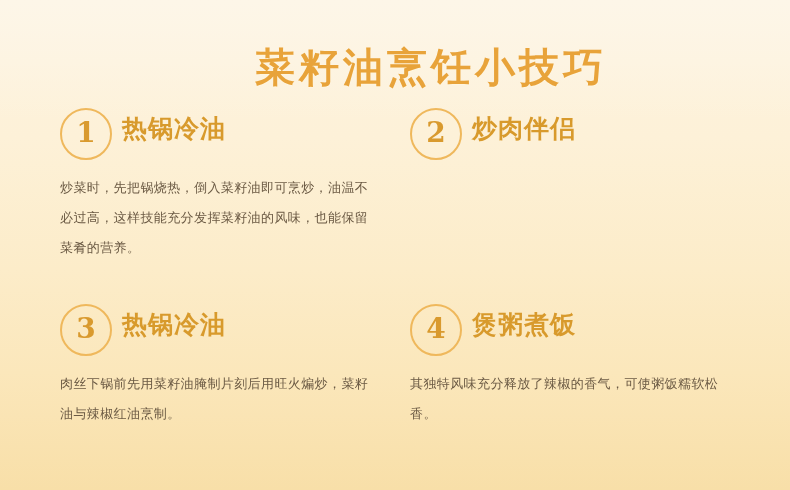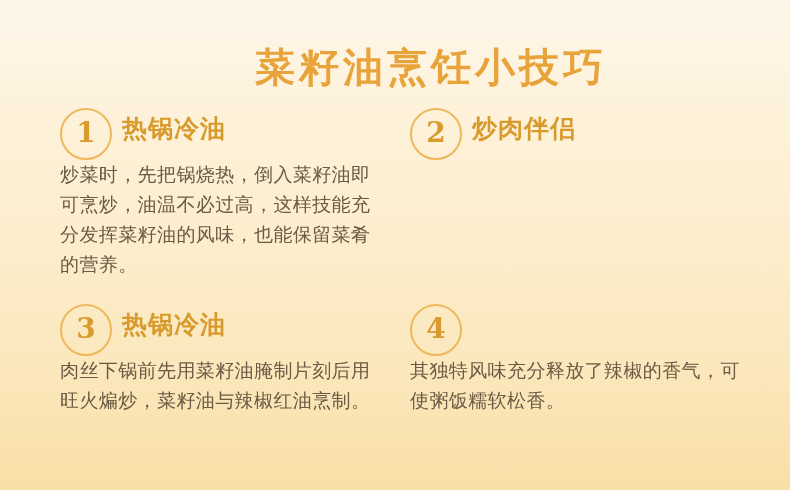--- a/index.html
+++ b/index.html
@@ -88,27 +88,27 @@
     font-size: 25px;
     font-weight: bold;
     color: #d89a2c;
     letter-spacing: 1px;
     font-family: "DejaVu Serif", "Liberation Serif", serif;
     position: relative;
     top: -6px;
     text-align: center;
   }
   .card-body {
-    margin-top: 0;
-    font-size: 19px;
+    margin-top: 14px;
+    font-size: 13px;
     line-height: 30px;
     color: #6b5a44;
     width: 318px;
     letter-spacing: 0.4px;
-    font-family: Liberation Serif, serif;
+    font-family: Liberation Mono, monospace;
   }
   .card.col2 .card-body { width: 330px; }
 </style>
 </head>
 <body>
 
 <div class="poster">
 
   <div class="title">菜籽油烹饪小技巧</div>
 
@@ -141,18 +141,19 @@
         <div class="card-title">热锅冷油</div>
       </div>
       <div class="card-body">肉丝下锅前先用菜籽油腌制片刻后用旺火煸炒，菜籽油与辣椒红油烹制。</div>
     </div>
 
     <div class="card col2">
       <div class="card-head">
         <div class="num-circle">
           <span>4</span>
         </div>
+        <div class="card-title">煲粥煮饭</div>
       </div>
       <div class="card-body">其独特风味充分释放了辣椒的香气，可使粥饭糯软松香。</div>
     </div>
 
   </div>
 </div>
 
 </body></html>

